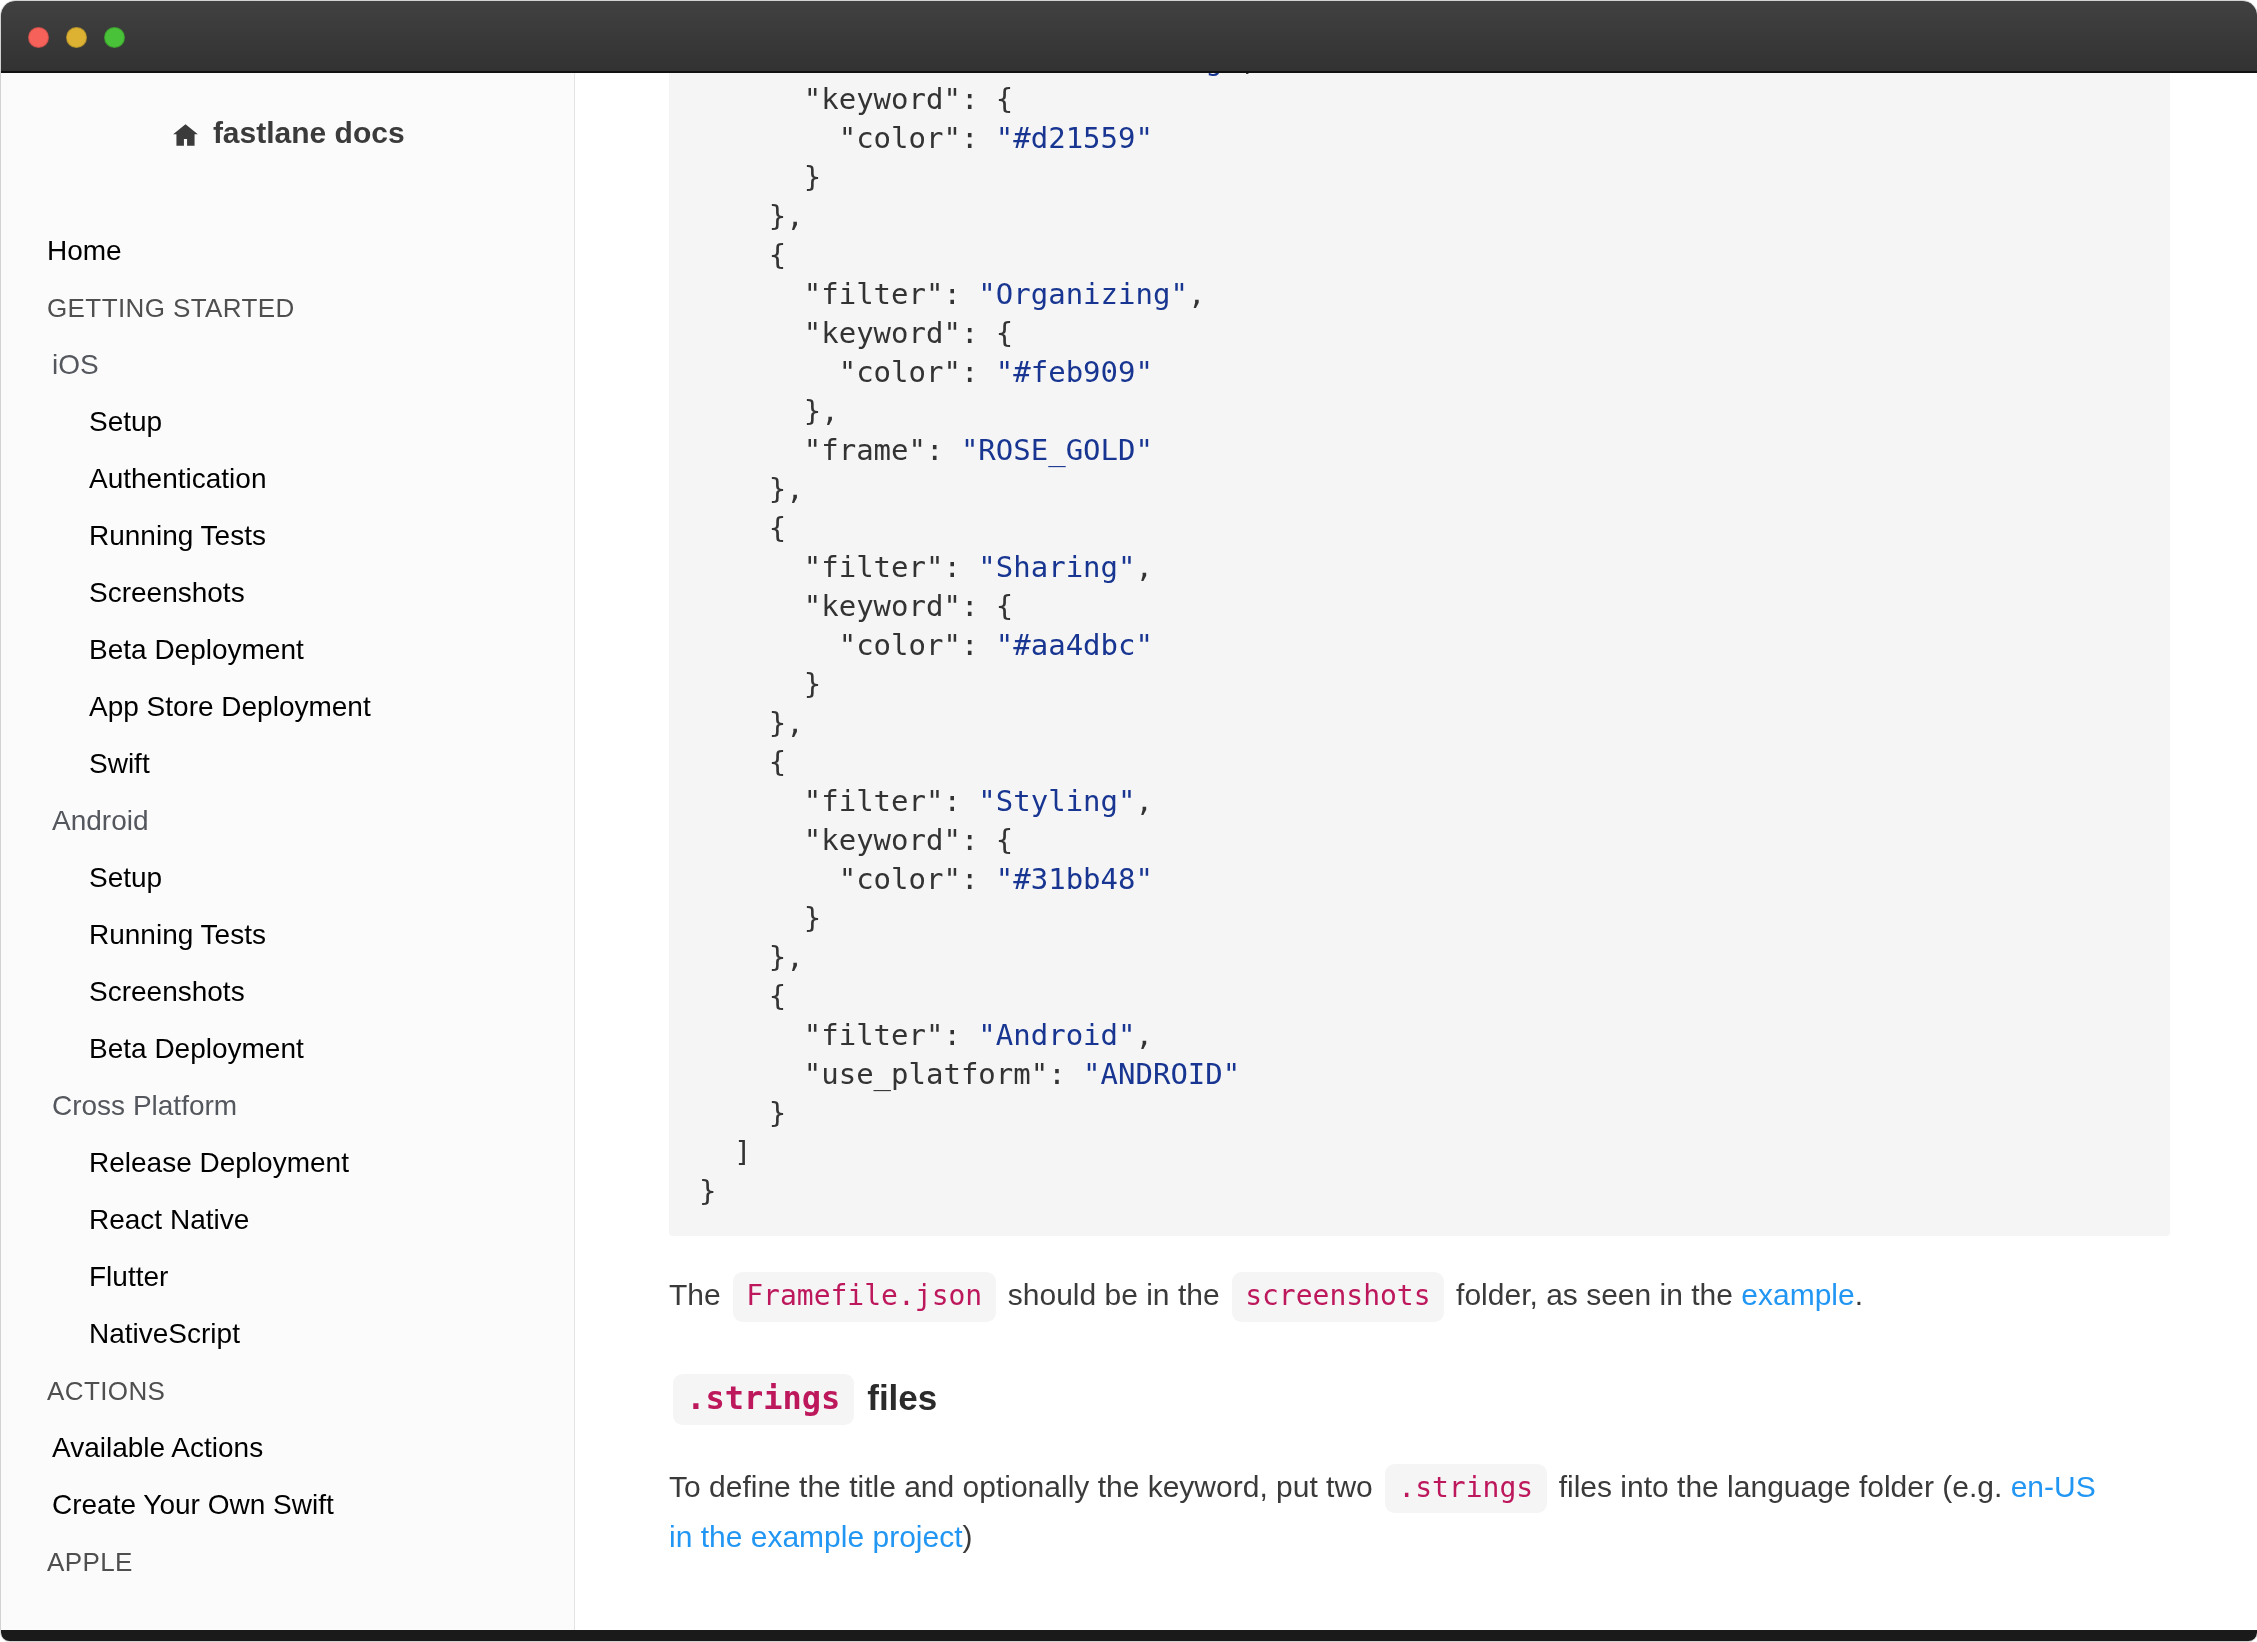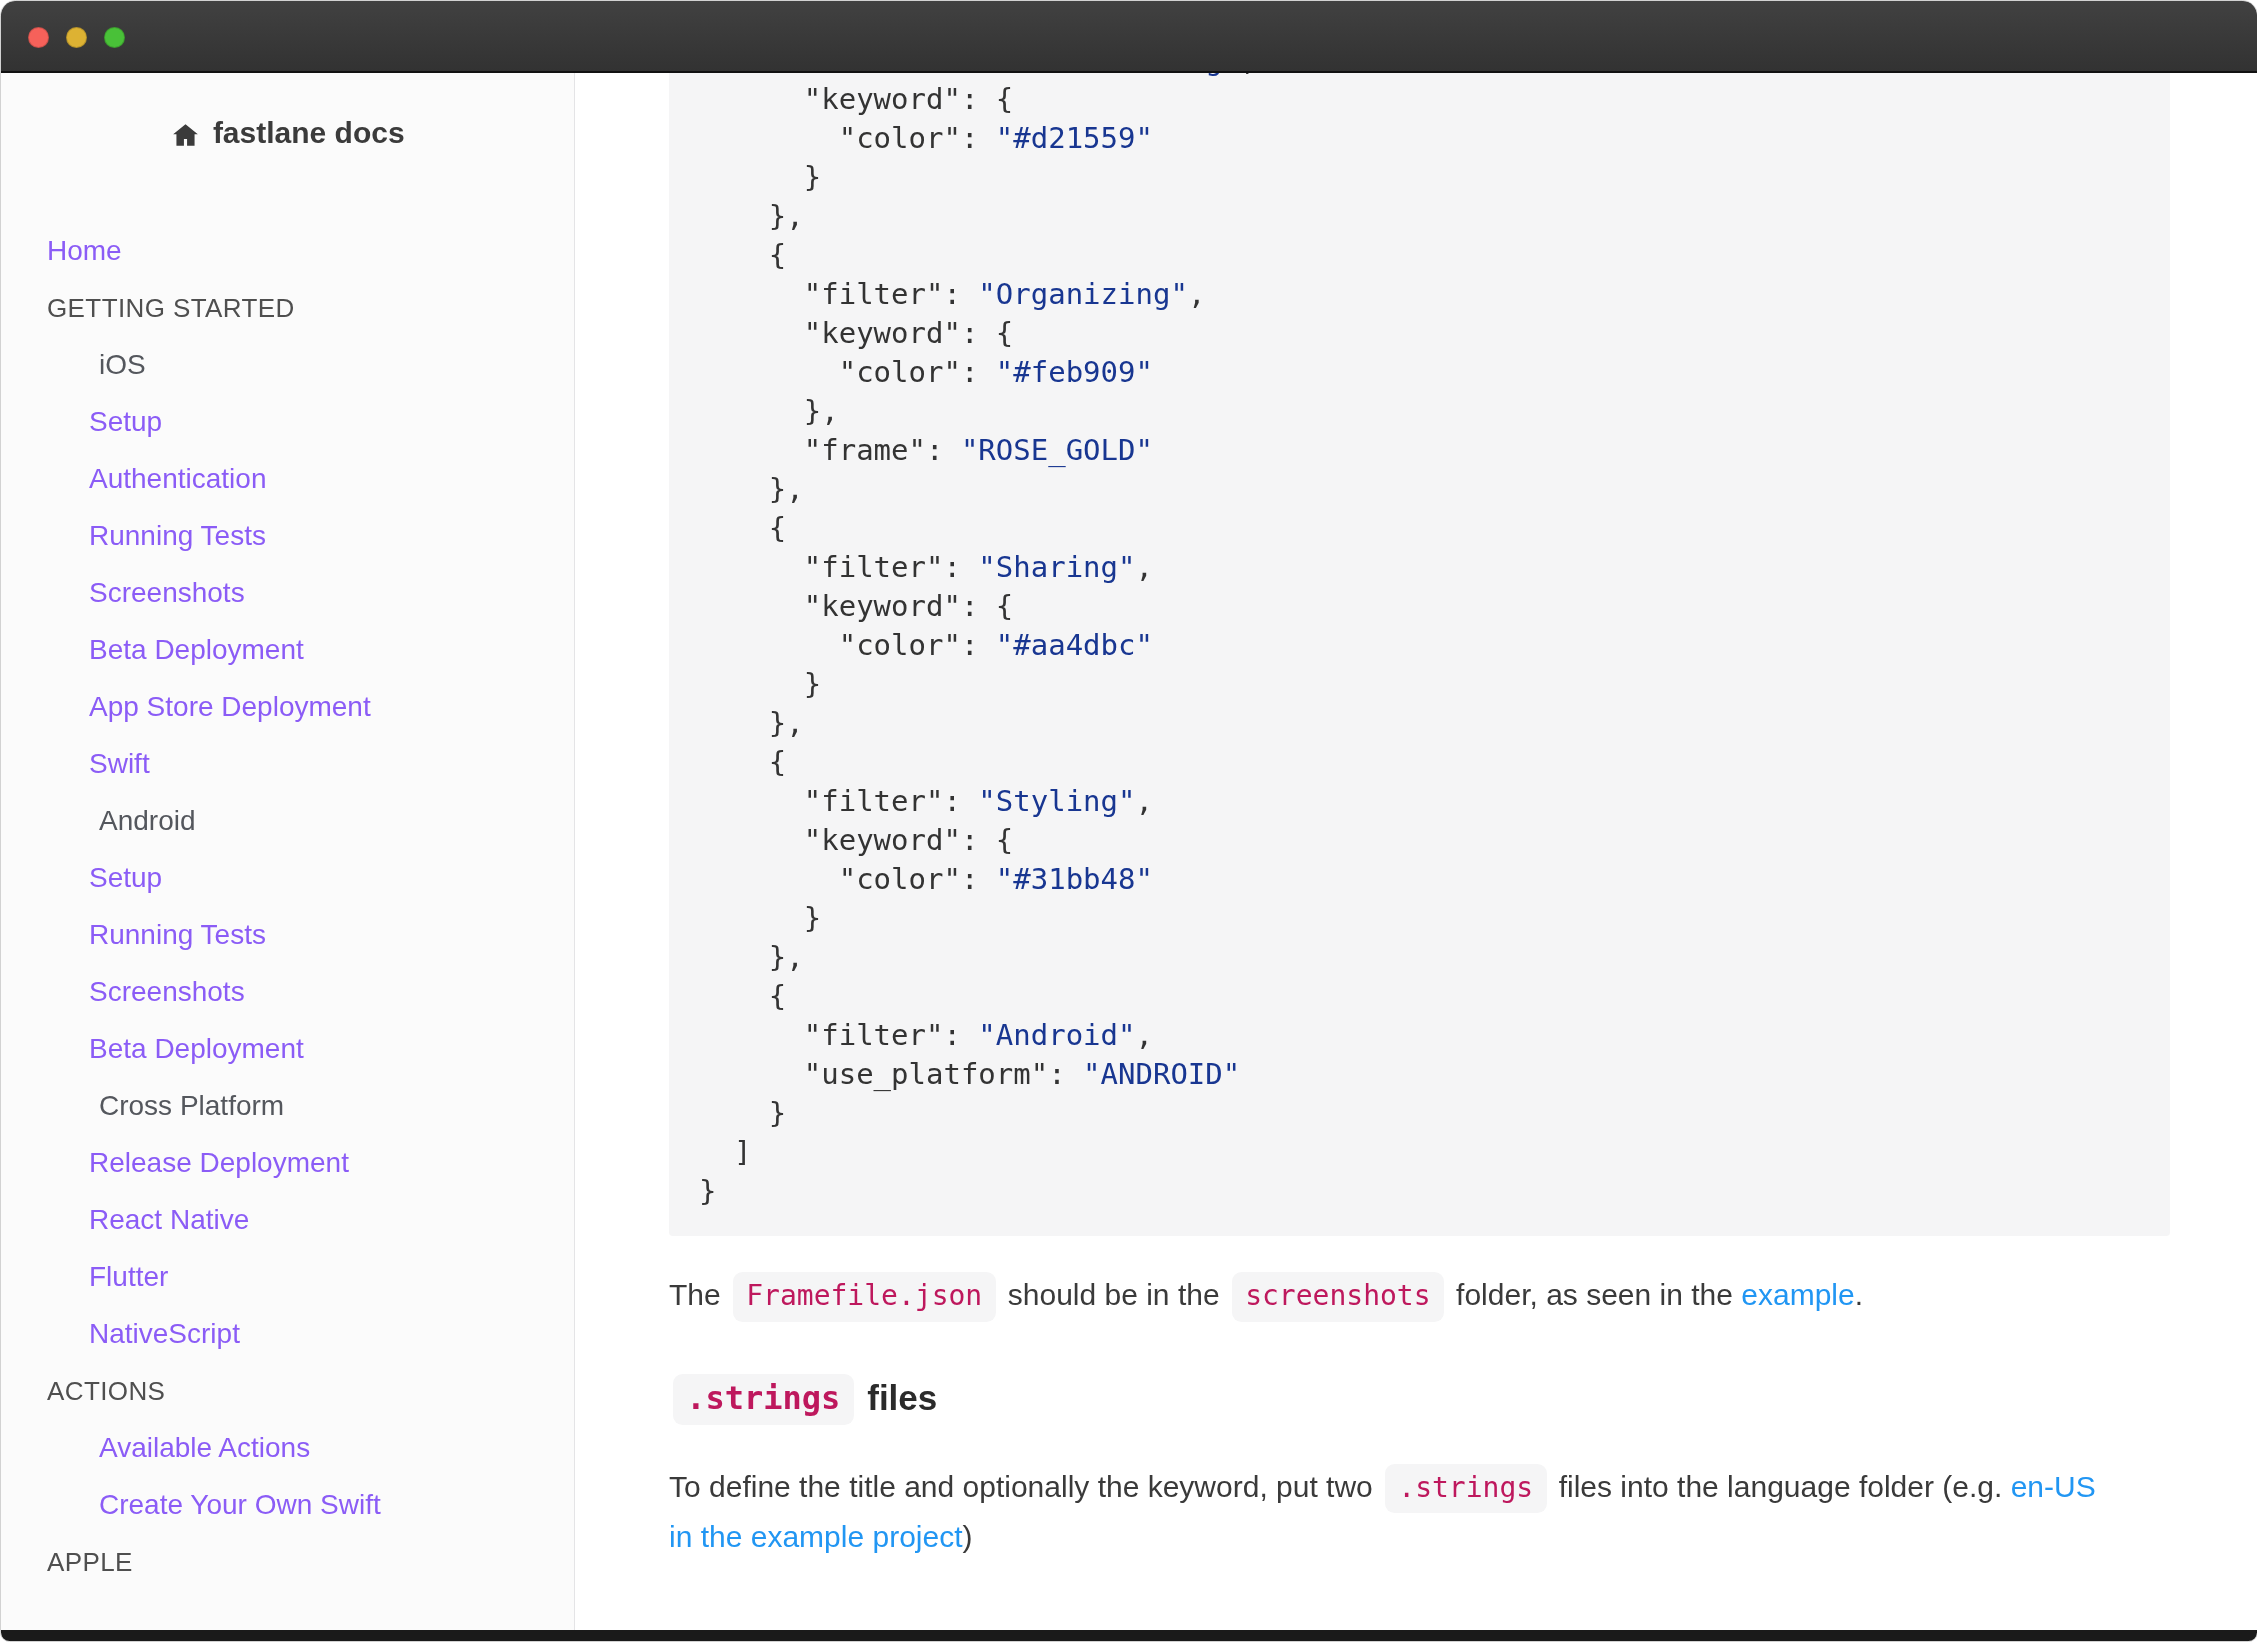--- a/index.html
+++ b/index.html
@@ -27,23 +27,23 @@
     width:574px;min-width:574px;background:#fbfbfb;
     border-right:1.9px solid #e4e4e6;overflow:hidden;
   }
   .side-title{display:flex;align-items:flex-end;justify-content:center;gap:11.5px;
     margin-top:32.5px;height:44px;cursor:pointer;}
   .side-title-text{font-size:30px;font-weight:700;color:#3b3b3b;}
   .nav{margin-top:73px;}
   .nav-row{height:57px;display:flex;align-items:center;font-size:28px;cursor:pointer;}
   .nav-row span{white-space:nowrap;}
   .ind0{padding-left:46px;}
-  .ind1{padding-left:98px;}
+  .ind1{padding-left:51px;}
   .ind2{padding-left:88px;}
-  .t-link span{color:#8b5cf6;}
+  .t-link span{color:#000000;}
   .t-parent{cursor:default;}
   .t-parent span{color:#54575d;}
   .t-section{cursor:default;}
   .t-section span{color:#4f4f4f;font-weight:400;font-size:26px;letter-spacing:0.4px;}
   
   .main{flex:1;background:#ffffff;padding:0 87px 0 94px;position:relative;}
   .codeblock{
     margin:-32px 0 0 0;background:#f5f5f6;border-radius:3.8px;
     padding:0 0 25px 30px;overflow:hidden;
   }

